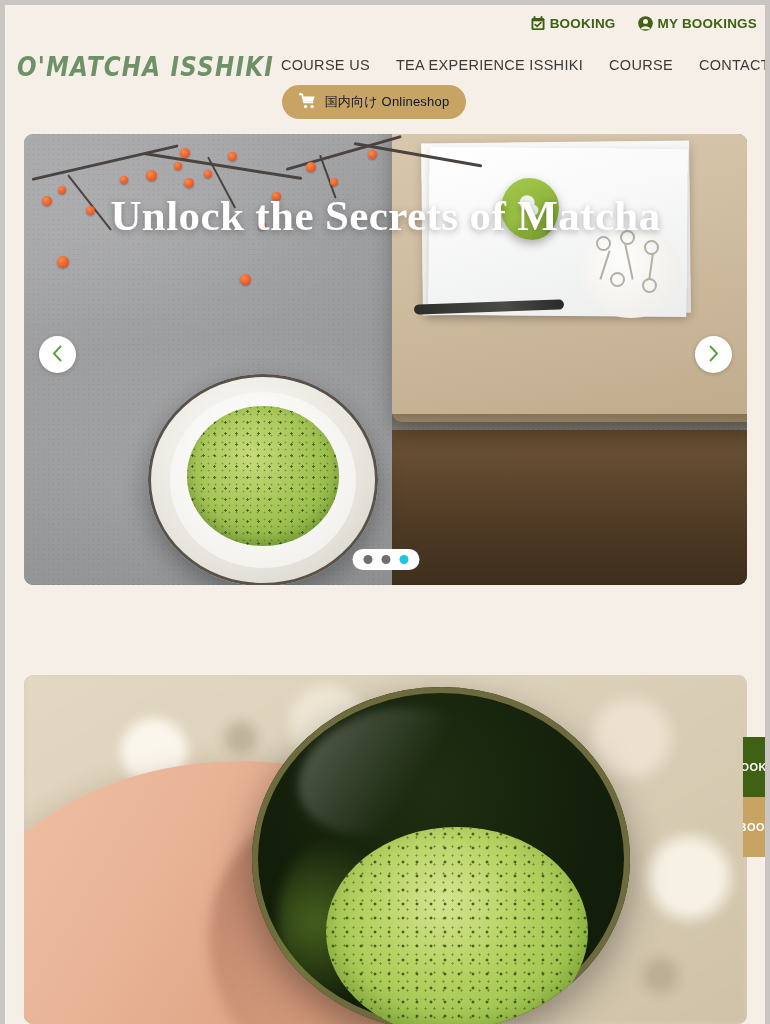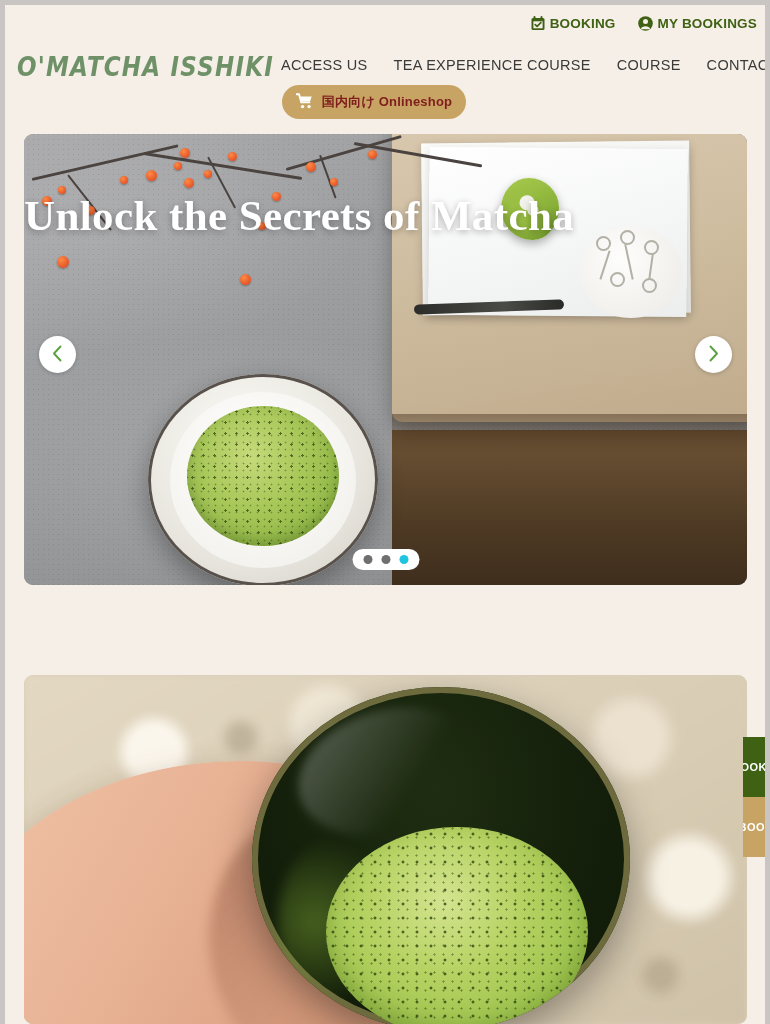--- a/index.html
+++ b/index.html
@@ -94,23 +94,23 @@
     border-radius: 17px;
     background: #c7a464;
     display: flex;
     align-items: center;
     justify-content: center;
     gap: 9px;
     cursor: pointer;
     border: none;
   }
   #onlineshop-button .shop-label {
-    color: #7f1d1d;
+    color: #0f172a;
     font-size: 13px;
-    font-weight: bold;
+    font-weight: normal;
     letter-spacing: .2px;
     white-space: nowrap;
   }
 
   
   #hero {
     position: absolute;
     left: 19px;
     top: 129px;
     width: 723px;
@@ -292,20 +292,21 @@
       radial-gradient(rgba(40,60,10,.55) .8px, transparent 1.1px);
     background-size: 11px 11px, 7px 7px;
     background-position: 0 0, 4px 5px;
   }
 
   #hero-title {
     position: absolute;
     left: 0;
     right: 0;
     top: 49px;
+    text-align: center;
     color: #ffffff;
     font-family: "Liberation Serif", serif;
     font-size: 43px;
     line-height: 1.52;
     letter-spacing: .4px;
     text-shadow: 0 2px 7px rgba(0,0,0,.30);
     pointer-events: none;
   }
 
   .carousel-arrow {
@@ -558,22 +559,22 @@
             <path d="M2.7 13.2 a5.1 4.3 0 0 1 9.6 0 z" fill="#f5efe8"></path>
           </svg>
         </span>
         <span>MY BOOKINGS</span>
       </a>
     </div>
 
     <div id="logo">O'MATCHA ISSHIKI</div>
 
     <nav id="main-nav">
-      <a class="nav-item">ACCESS US</a>
-      <a class="nav-item">TEA EXPERIENCE COURSE</a>
+      <a class="nav-item">COURSE US</a>
+      <a class="nav-item">TEA EXPERIENCE ISSHIKI</a>
       <a class="nav-item">COURSE</a>
       <a class="nav-item">CONTACT US</a>
     </nav>
 
     <button id="onlineshop-button">
       <span>
         <svg width="17" height="16" viewBox="0 0 17 16">
           <path d="M0.5 1.2 h2.6 l2.2 8.2 h8.1" stroke="#ffffff" stroke-width="1.9" fill="none" stroke-linecap="round" stroke-linejoin="round"></path>
           <path d="M4.4 3.4 h11.3 l-1.7 5.1 h-8.2 z" fill="#ffffff"></path>
           <circle cx="6.6" cy="13.6" r="1.7" fill="#ffffff"></circle>

